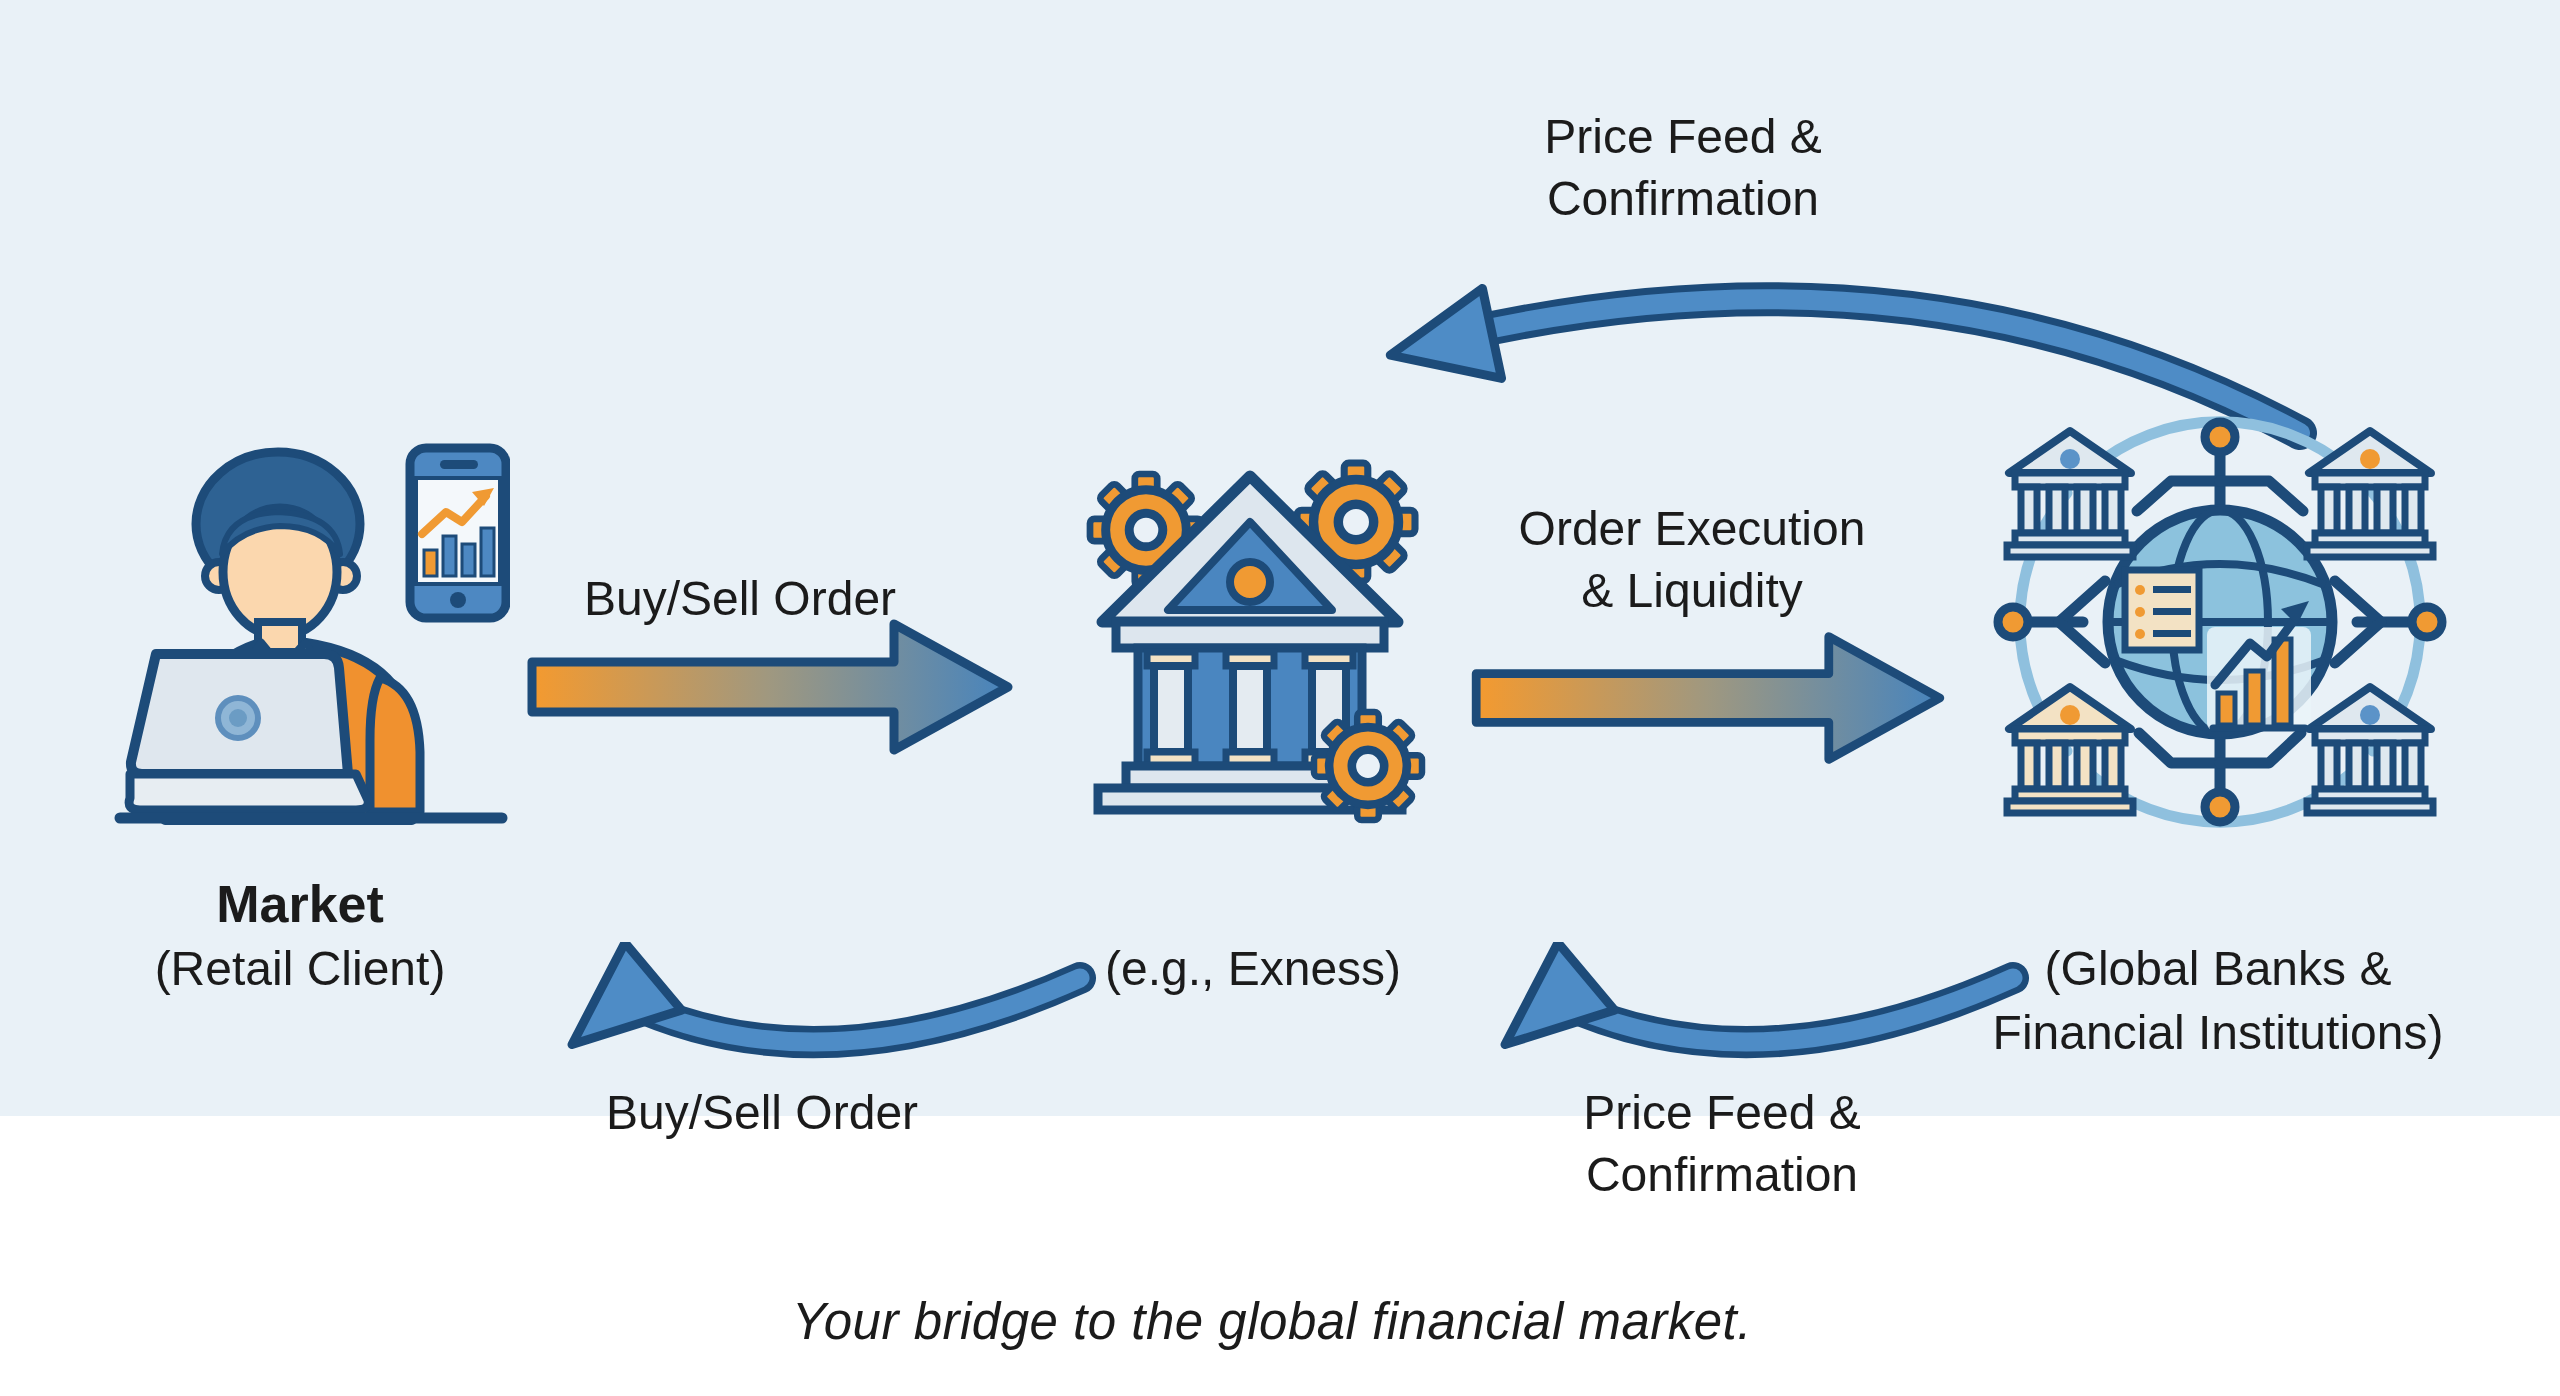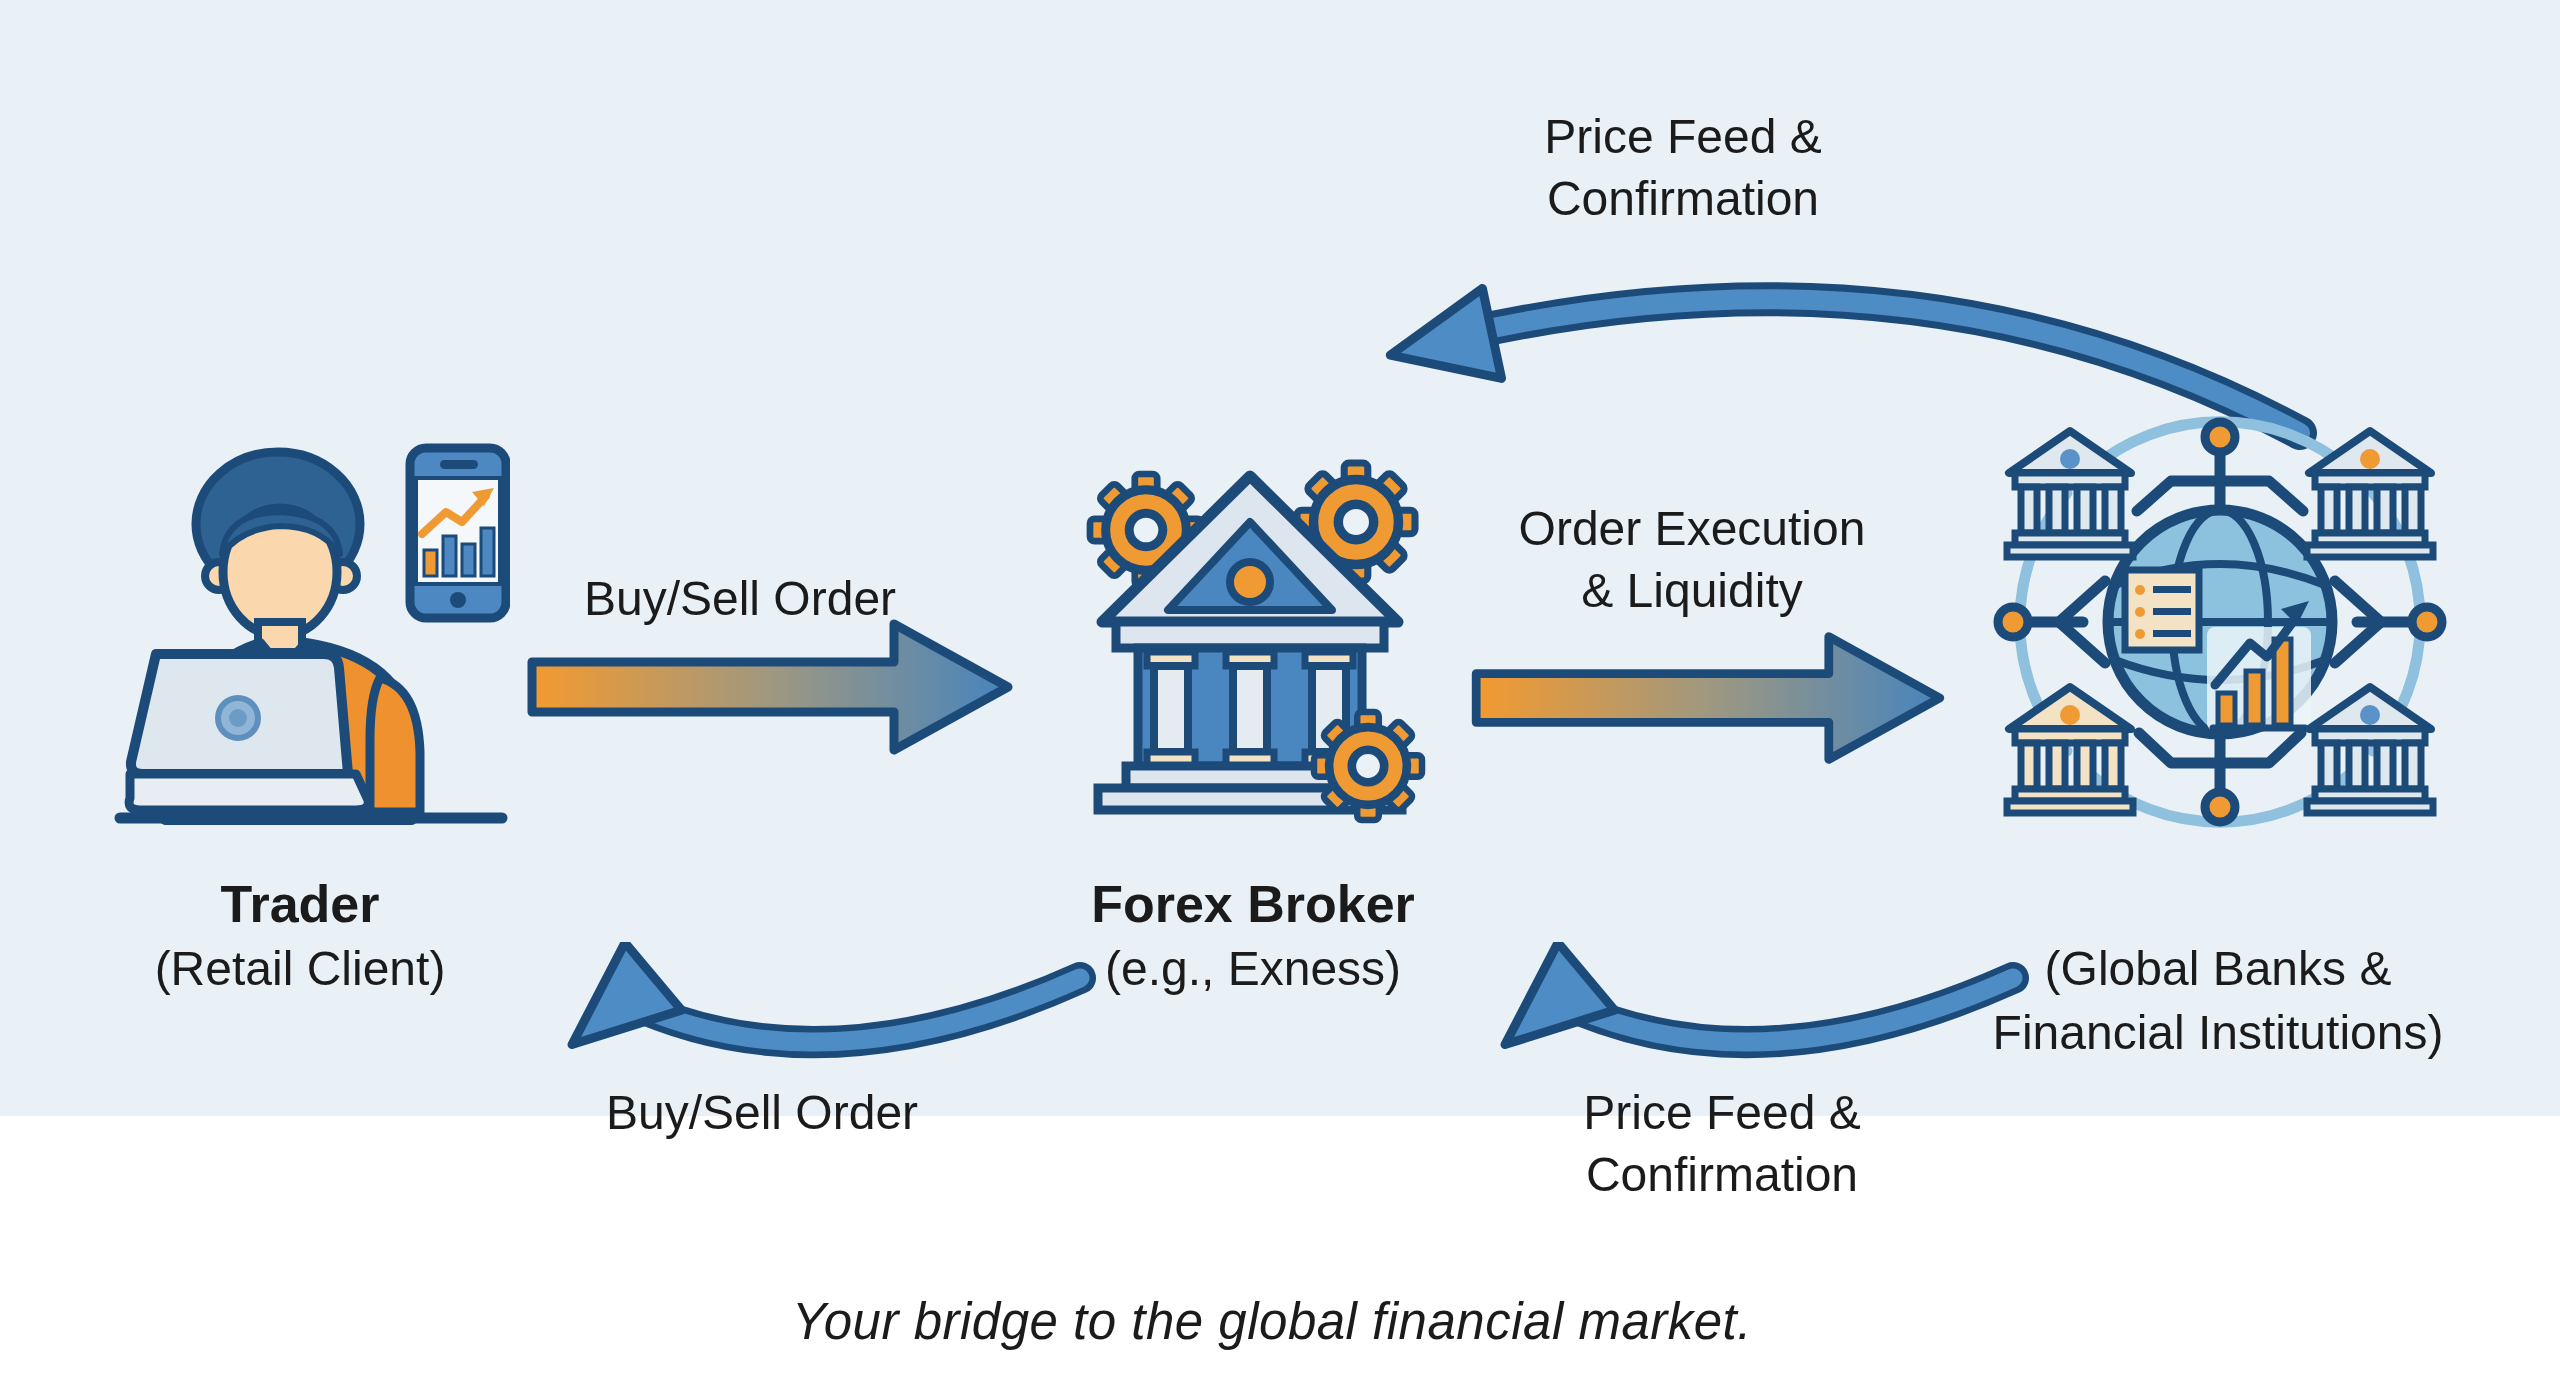--- a/index.html
+++ b/index.html
@@ -83,21 +83,21 @@
       <rect x="314" y="120" width="13" height="26" fill="#f09a33" stroke="#1d4b79" stroke-width="3"></rect>
       <rect x="333" y="106" width="13" height="40" fill="#4d88c2" stroke="#1d4b79" stroke-width="3"></rect>
       <rect x="352" y="114" width="13" height="32" fill="#4d88c2" stroke="#1d4b79" stroke-width="3"></rect>
       <rect x="371" y="98" width="13" height="48" fill="#4d88c2" stroke="#1d4b79" stroke-width="3"></rect>
       <polyline points="312,104 336,82 352,92 376,66" fill="none" stroke="#f09a33" stroke-width="8" stroke-linecap="round" stroke-linejoin="round"></polyline>
       <polygon points="384,58 362,62 374,76" fill="#f09a33"></polygon>
       <circle cx="348" cy="170" r="8" fill="#1d4b79"></circle>
     </g>
   </svg>
 
-  <div class="label node-title" style="left:300px;top:872px;">Trader</div>
+  <div class="label node-title" style="left:300px;top:872px;">Market</div>
   <div class="label node-sub" style="left:300px;top:938px;">(Retail Client)</div>
 
   <div class="label flow-label" style="left:740px;top:568px;">Buy/Sell Order</div>
 
   <svg class="icon-svg" style="left:524px;top:610px;" width="492" height="154" viewBox="0 0 492 154">
     <defs>
       <linearGradient id="grad1" x1="0" y1="0" x2="1" y2="0">
         <stop offset="0" stop-color="#f49a2f"></stop>
         <stop offset="0.5" stop-color="#9f9880"></stop>
         <stop offset="1" stop-color="#4784bd"></stop>
@@ -141,21 +141,20 @@
         <rect x="255" y="222" width="48" height="14" fill="#f3e2c4" stroke="#1d4b79" stroke-width="7"></rect>
         <rect x="262" y="236" width="34" height="86" fill="#e4ebf1" stroke="#1d4b79" stroke-width="8"></rect>
         <rect x="255" y="322" width="48" height="14" fill="#f3e2c4" stroke="#1d4b79" stroke-width="7"></rect>
       </g>
       <rect x="76" y="336" width="248" height="22" fill="#dde6ee" stroke="#1d4b79" stroke-width="9"></rect>
       <rect x="48" y="358" width="304" height="22" fill="#dde6ee" stroke="#1d4b79" stroke-width="9"></rect>
     </g>
     <use href="#gear-shape" transform="translate(318,336) scale(1.08)"></use>
   </svg>
 
-  <div class="label node-title" style="left:1253px;top:872px;">Forex Broker</div>
   <div class="label flow-label" style="left:1692px;top:498px;">
     <span style="display:block">Order Execution</span>
     <span style="display:block">&amp; Liquidity</span>
   </div>
 
   <div class="label node-sub" style="left:1253px;top:938px;">(e.g., Exness)</div>
 
   <svg class="icon-svg" style="left:1468px;top:623px;" width="480" height="150" viewBox="0 0 492 154">
     <defs>
       <linearGradient id="grad2" x1="0" y1="0" x2="1" y2="0">

